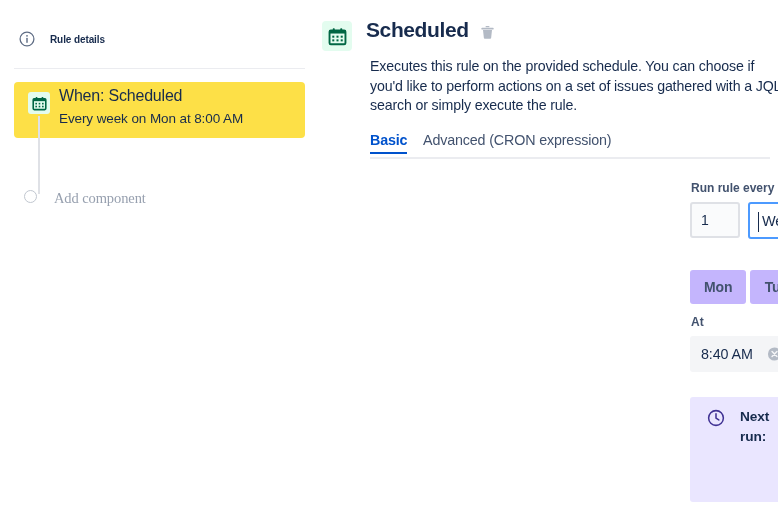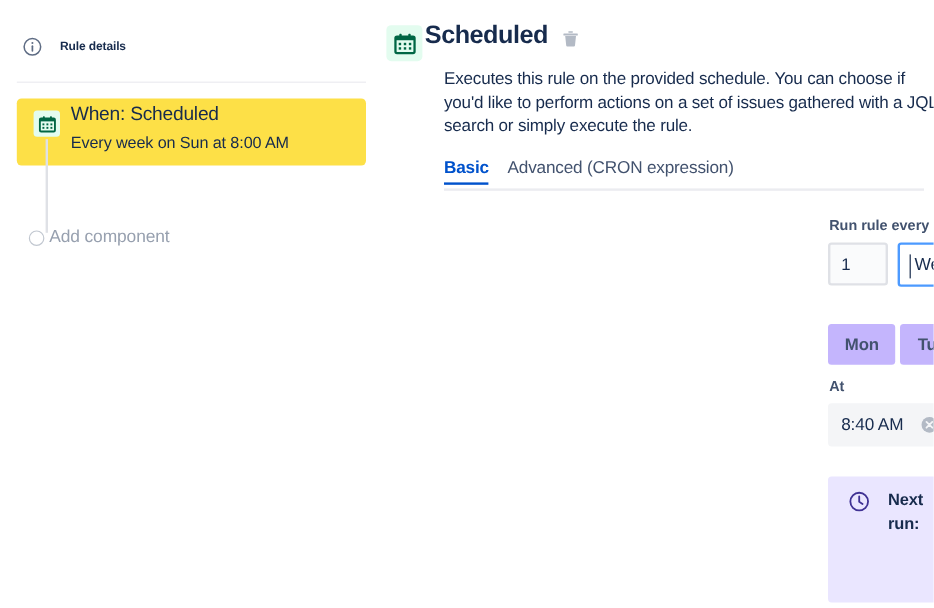--- a/index.html
+++ b/index.html
@@ -49,42 +49,42 @@
     position: absolute; left: 45px; top: 29px;
     font-size: 13.5px; color: #172B4D; letter-spacing: -0.1px;
   }
 
   .connector-line {
     position: absolute; left: 38px; top: 116px; width: 2px; height: 78px;
     background: #DFE1E6;
   }
   .add-component-row {
     position: absolute; left: 24px; top: 190px;
-    display: flex; align-items: center; gap: 4px;
+    display: flex; align-items: flex-start; gap: 17px; font-family: Liberation Serif, serif;
   }
   .empty-circle {
     width: 13px; height: 13px; border-radius: 50%;
     border: 1.6px solid #C1C7D0; background: #ffffff;
   }
   .add-component-label {
     font-size: 14.5px; color: #97A0AF; letter-spacing: -0.1px;
   }
 
   
   #right-panel {
     position: absolute; left: 312px; top: 0; width: 466px; height: 507px;
     background: #ffffff;
   }
   .rp-header { position: absolute; left: 10px; top: 18px; display: flex; align-items: flex-start; }
   .rp-icon-wrap {
     width: 30px; height: 30px; border-radius: 4px; background: #E3FCEF;
     display: flex; align-items: center; justify-content: center;
     margin-top: 3px;
   }
-  .rp-title-row { display: flex; align-items: center; gap: 10px; margin-left: 2px; }
+  .rp-title-row { display: flex; align-items: center; gap: 10px; margin-left: 14px; }
   .rp-title {
     font-size: 21px; font-weight: 700; color: #172B4D; letter-spacing: -0.4px;
   }
   .trash-btn {
     width: 18px; height: 18px; display: flex; align-items: center; justify-content: center;
     margin-top: 4px; cursor: pointer;
   }
 
   .rp-desc {
     position: absolute; left: 58px; top: 57px; width: 412px;
@@ -195,21 +195,21 @@
           <rect x="10.3" y="1" width="1.7" height="3" rx="0.6" fill="#006644"></rect>
           <rect x="3.6" y="7.3" width="1.7" height="1.7" fill="#006644"></rect>
           <rect x="7.15" y="7.3" width="1.7" height="1.7" fill="#006644"></rect>
           <rect x="10.7" y="7.3" width="1.7" height="1.7" fill="#006644"></rect>
           <rect x="3.6" y="10.4" width="1.7" height="1.7" fill="#006644"></rect>
           <rect x="7.15" y="10.4" width="1.7" height="1.7" fill="#006644"></rect>
           <rect x="10.7" y="10.4" width="1.7" height="1.7" fill="#006644"></rect>
         </svg>
       </span>
       <div class="comp-title">When: Scheduled</div>
-      <div class="comp-sub">Every week on Sun at 8:00 AM</div>
+      <div class="comp-sub">Every week on Mon at 8:00 AM</div>
     </div>
 
     <div class="connector-line"></div>
 
     <div class="add-component-row">
       <span class="empty-circle"></span>
       <span class="add-component-label">Add component</span>
     </div>
   </div>
 

